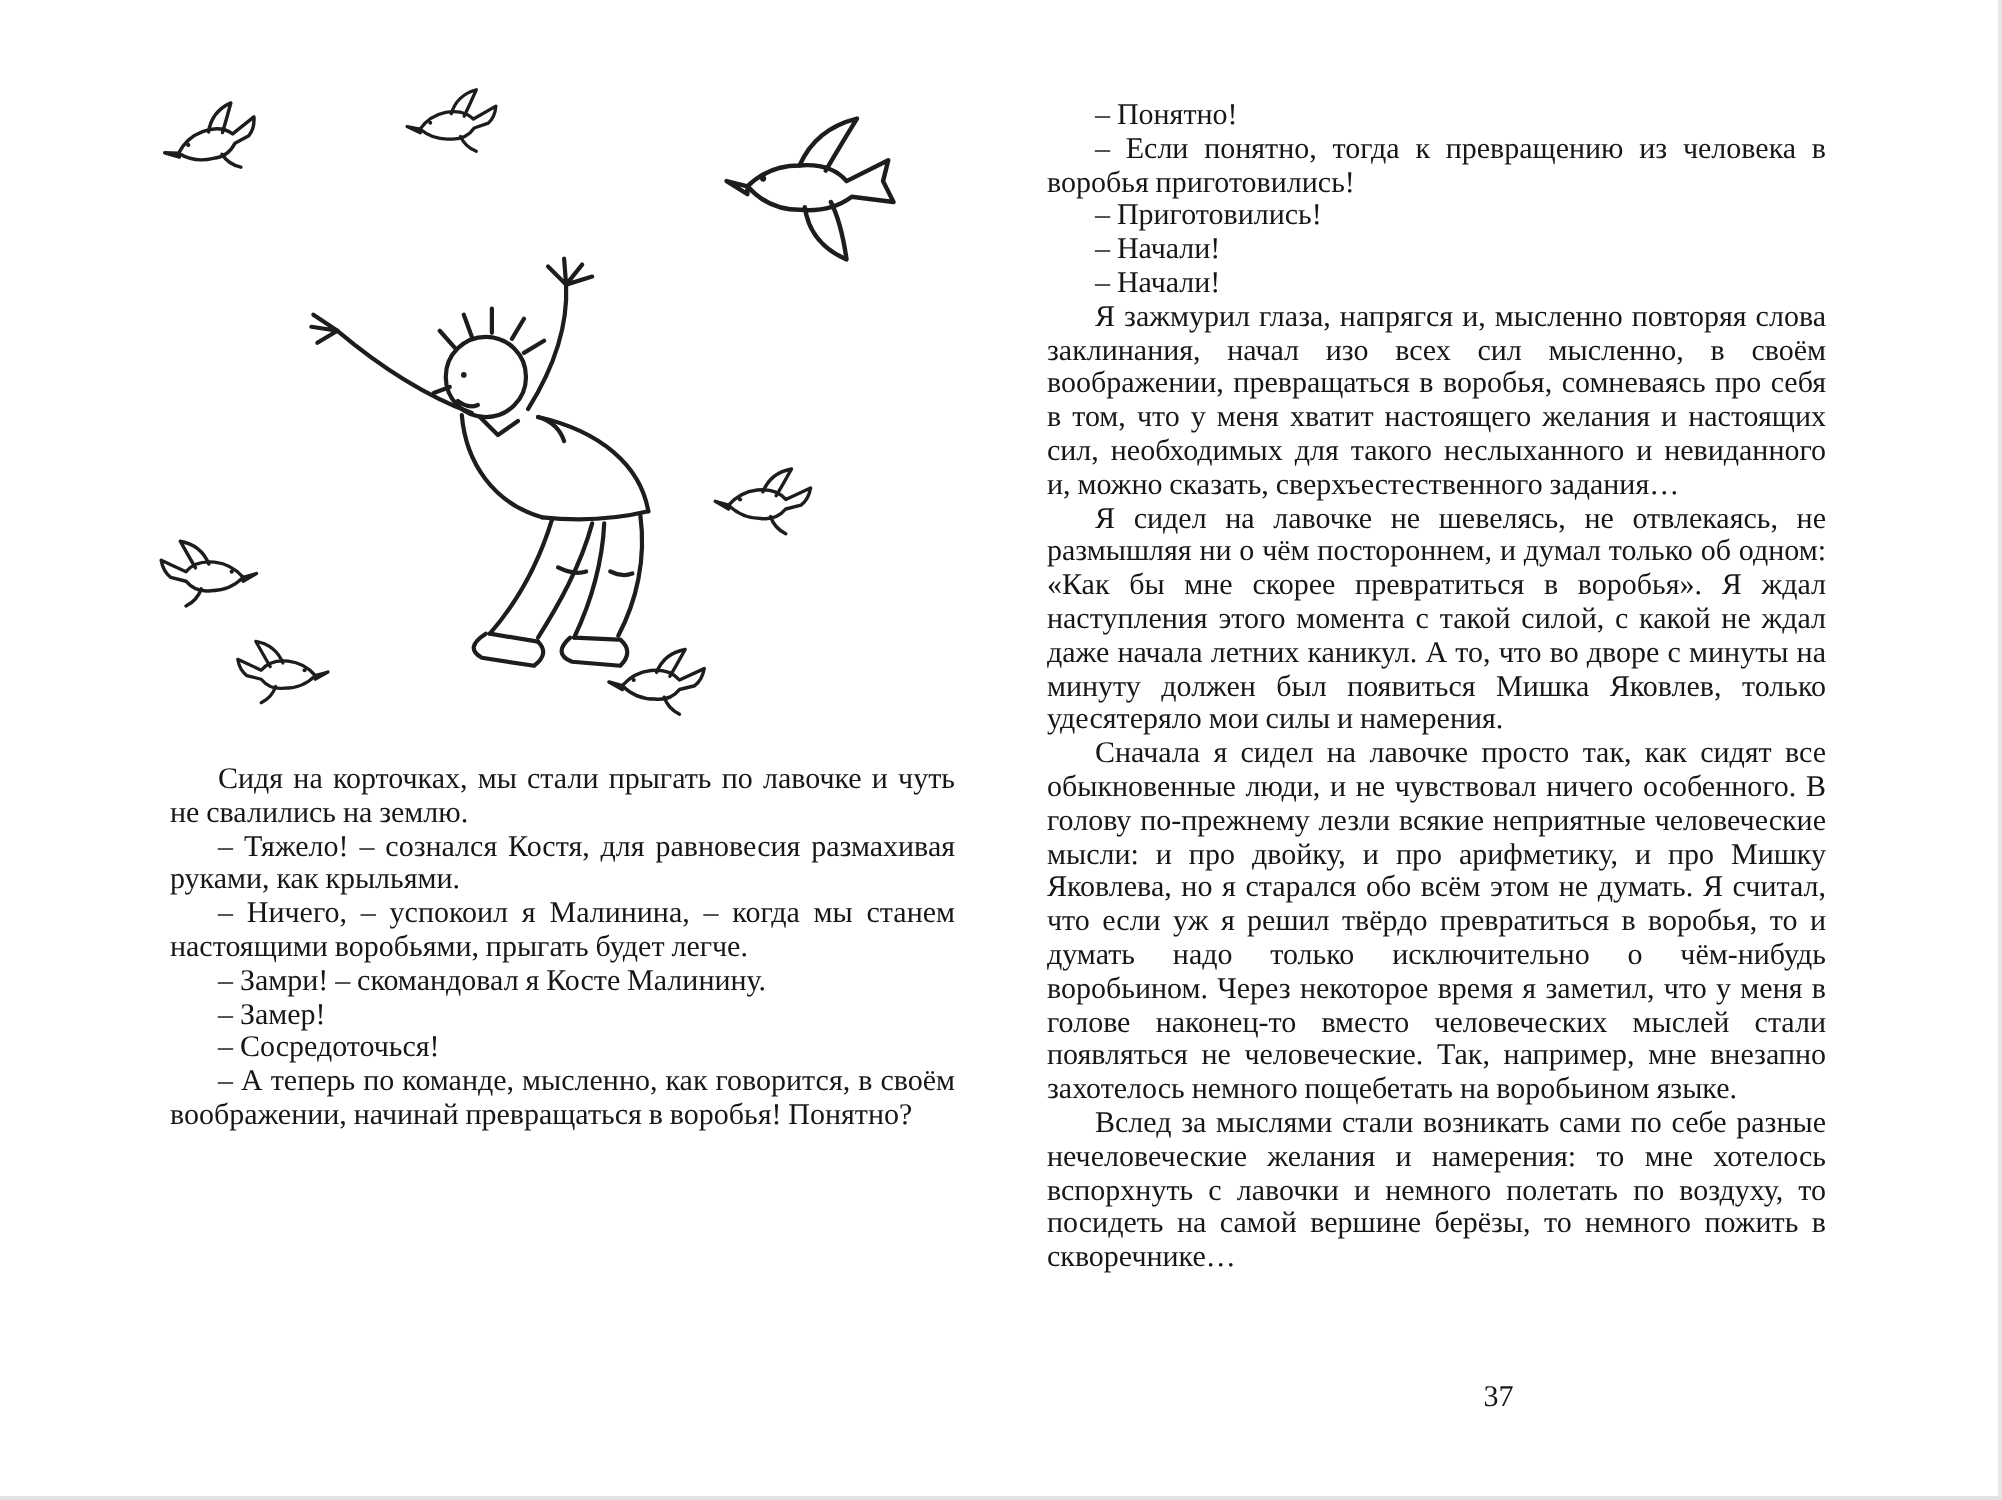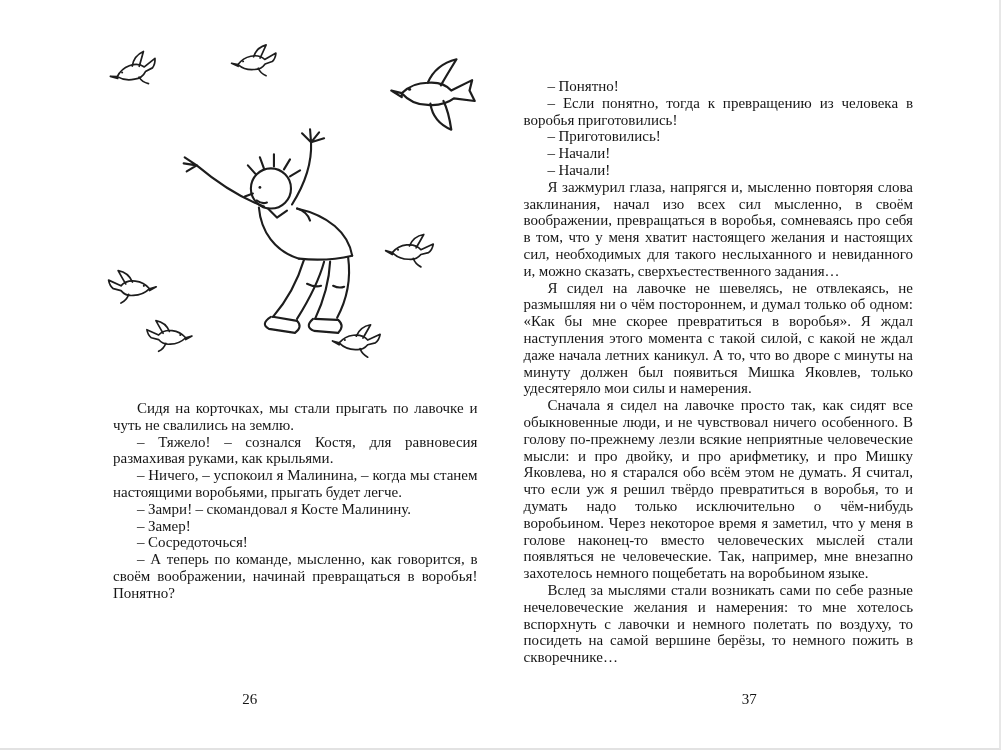--- a/index.html
+++ b/index.html
@@ -14,39 +14,38 @@
     border-right: 2px solid #e7e7e7;
     border-bottom: 2px solid #e2e2e2;
   }
   .page {
     position: relative;
     width: 50%;
     height: 100%;
     box-sizing: border-box;
     color: #161616;
   }
-  .page-left  { padding: 0 22px 0 113px; }
+  .page-left  { padding: 0 22px 0 85px; }
   .page-right { padding: 50px 86px 0 24px; }
 
   .illustration {
     margin: 36px 0 10px -26px;
     width: 412px;
     height: 336px;
   }
   .illustration svg { display: block; }
 
   .text-block {
     font-family: "Liberation Serif", "DejaVu Serif", serif;
     font-size: 15px;
     line-height: 16.8px;
     text-align: justify;
     hyphens: auto;
     -webkit-hyphens: auto;
     word-spacing: -0.02em;
-    margin-top: 28px;
   }
   .text-block p { margin: 0; text-indent: 1.6em; }
 
   .page-number {
     position: absolute;
     bottom: 40px;
     left: 0;
     width: 100%;
     text-align: center;
     font-family: "Liberation Serif", "DejaVu Serif", serif;
@@ -127,21 +126,20 @@
     <div class="text-block">
       <p>Сидя на корточках, мы стали прыгать по лавочке и чуть не свалились на землю.</p>
       <p>– Тяжело! – сознался Костя, для равновесия размахивая руками, как крыльями.</p>
       <p>– Ничего, – успокоил я Малинина, – когда мы станем настоящими воробьями, прыгать будет легче.</p>
       <p>– Замри! – скомандовал я Косте Малинину.</p>
       <p>– Замер!</p>
       <p>– Сосредоточься!</p>
       <p>– А теперь по команде, мысленно, как говорится, в своём воображении, начинай превращаться в воробья! Понятно?</p>
     </div>
 
-    <div class="page-number">26</div>
   </div>
 
   <div class="page page-right">
 
     <div class="text-block">
       <p>– Понятно!</p>
       <p>– Если понятно, тогда к превращению из человека в воробья приготовились!</p>
       <p>– Приготовились!</p>
       <p>– Начали!</p>
       <p>– Начали!</p>

